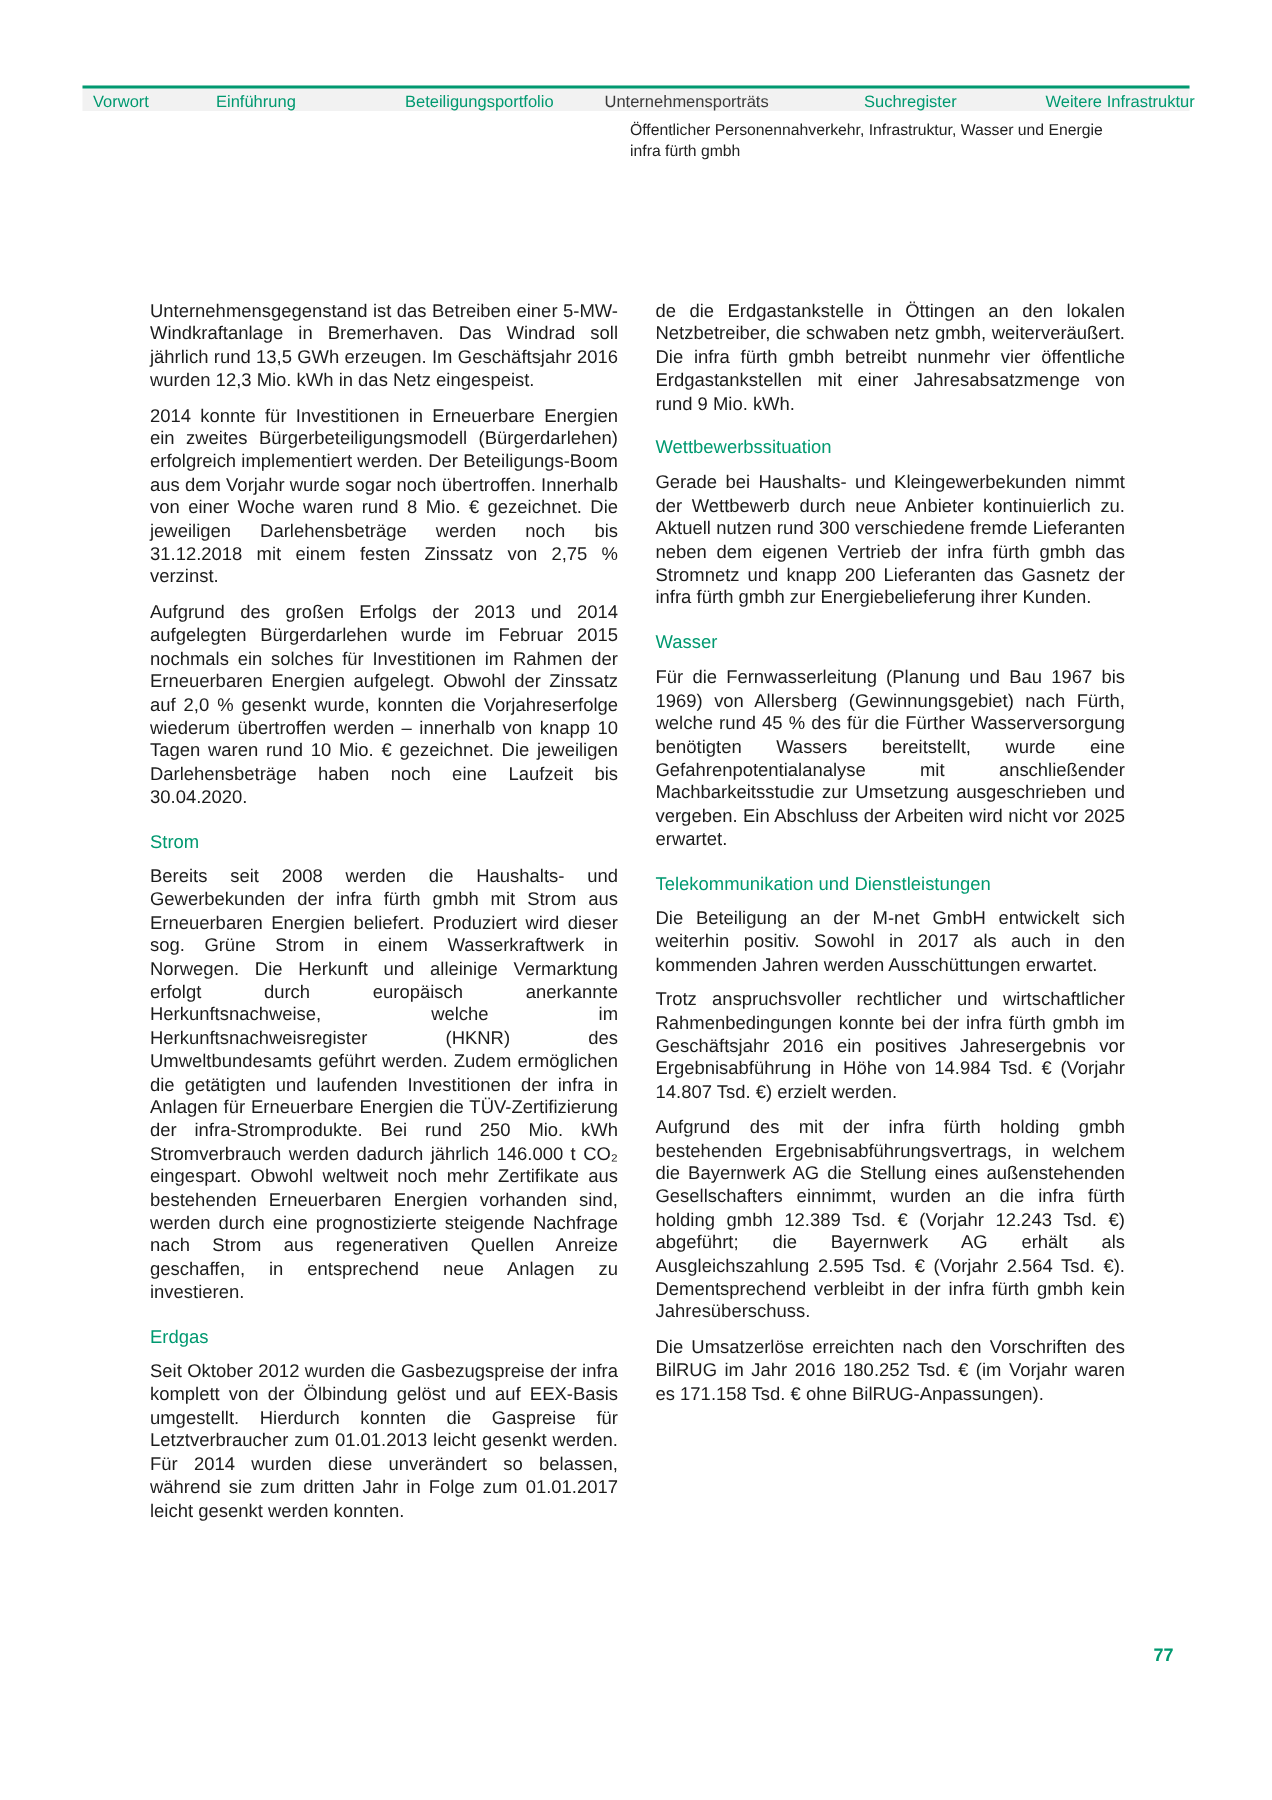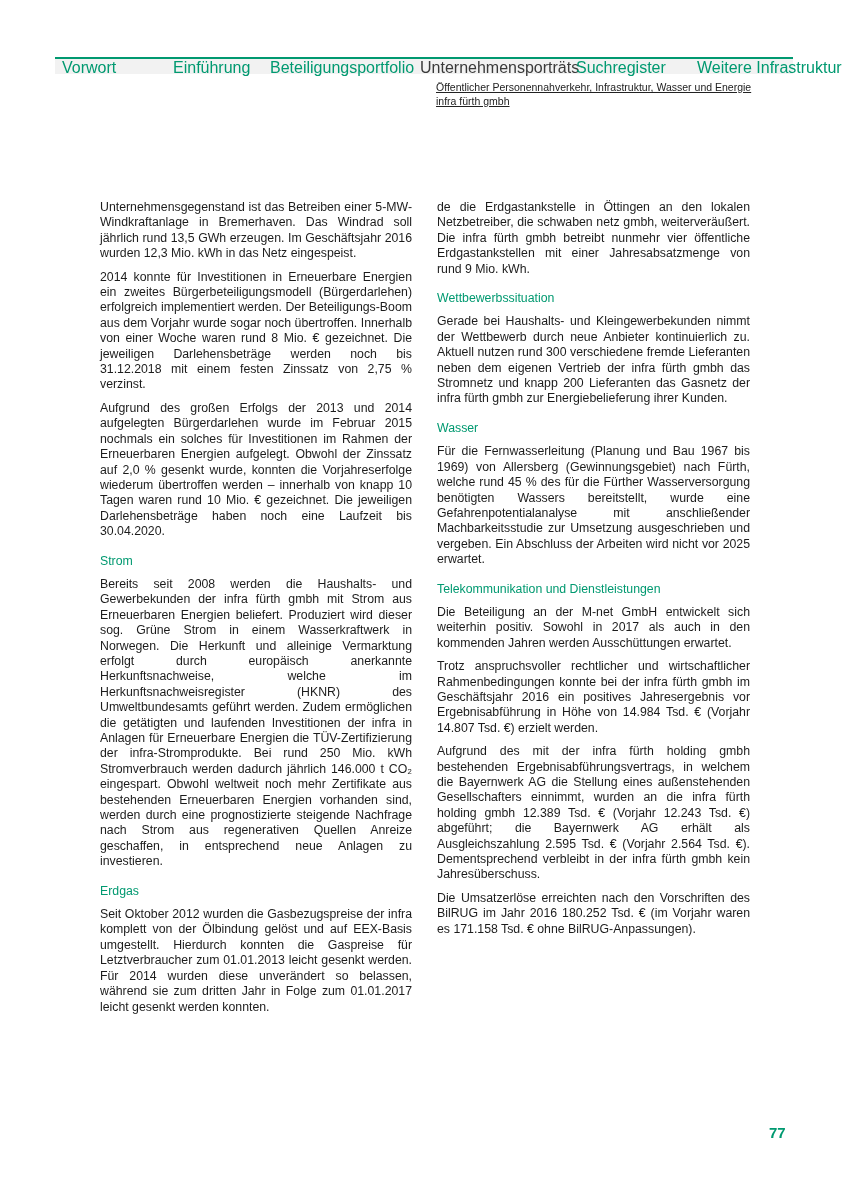--- a/index.html
+++ b/index.html
@@ -16,29 +16,29 @@
   .page{position:relative;width:848px;height:1200px;background:#fff;overflow:hidden;}
 
   
   .topnav{
     position:absolute;left:55px;top:57px;width:738px;height:17px;
     border-top:2px solid var(--accent);
     background:#f2f2f2;
   }
   .nav-item{
     position:absolute;top:3px;
-    font-size:16px;line-height:12px;color:var(--accent);
+    font-size:11px;line-height:12px;color:var(--accent);
     white-space:nowrap;cursor:pointer;
   }
   .nav-item.active{color:#3a3a3a;}
 
   
   .breadcrumb{
-    position:absolute;left:436px;top:81px;width:330px;
-    font-size:10.5px;line-height:13.5px;color:#222;text-decoration:underline;
+    position:absolute;left:420px;top:81px;width:330px;
+    font-size:10.5px;line-height:13.5px;color:#222;
   }
 
   
   .col{
     position:absolute;top:200px;
     font-size:12.3px;line-height:15.4px;
     text-align:justify;
     hyphens:auto;-webkit-hyphens:auto;
     color:var(--text);
   }
@@ -46,34 +46,34 @@
   .col-right{left:437px;width:313px;}
   .col p{margin:4px 0 8px 0;}
   .heading{
     color:var(--accent);
     font-size:12.3px;font-weight:normal;
     margin:14px 0 8px 0;
   }
   .col p:first-child{margin-top:0;}
 
   .page-number{
-    position:absolute;left:769px;top:1124px;
-    color:var(--accent);font-weight:bold;font-size:15px;
+    position:absolute;left:769px;top:1096px;
+    color:var(--accent);font-weight:bold;font-size:12px;
   }
 </style>
 </head>
 <body>
 
 <div class="page">
 
   <header class="topnav">
     <span class="nav-item" style="left:7px">Vorwort</span>
-    <span class="nav-item" style="left:118px">Einführung</span>
+    <span class="nav-item" style="left:89px">Einführung</span>
     <span class="nav-item" style="left:215px">Beteiligungsportfolio</span>
-    <span class="nav-item active" style="left:365px">Unternehmensporträts</span>
+    <span class="nav-item active" style="left:348px">Unternehmensporträts</span>
     <span class="nav-item" style="left:521px">Suchregister</span>
     <span class="nav-item" style="left:642px">Weitere Infrastruktur</span>
   </header>
 
   <div class="breadcrumb">
     <div>Öffentlicher Personennahverkehr, Infrastruktur, Wasser und Energie</div>
     <div>infra fürth gmbh</div>
   </div>
 
   <main>

